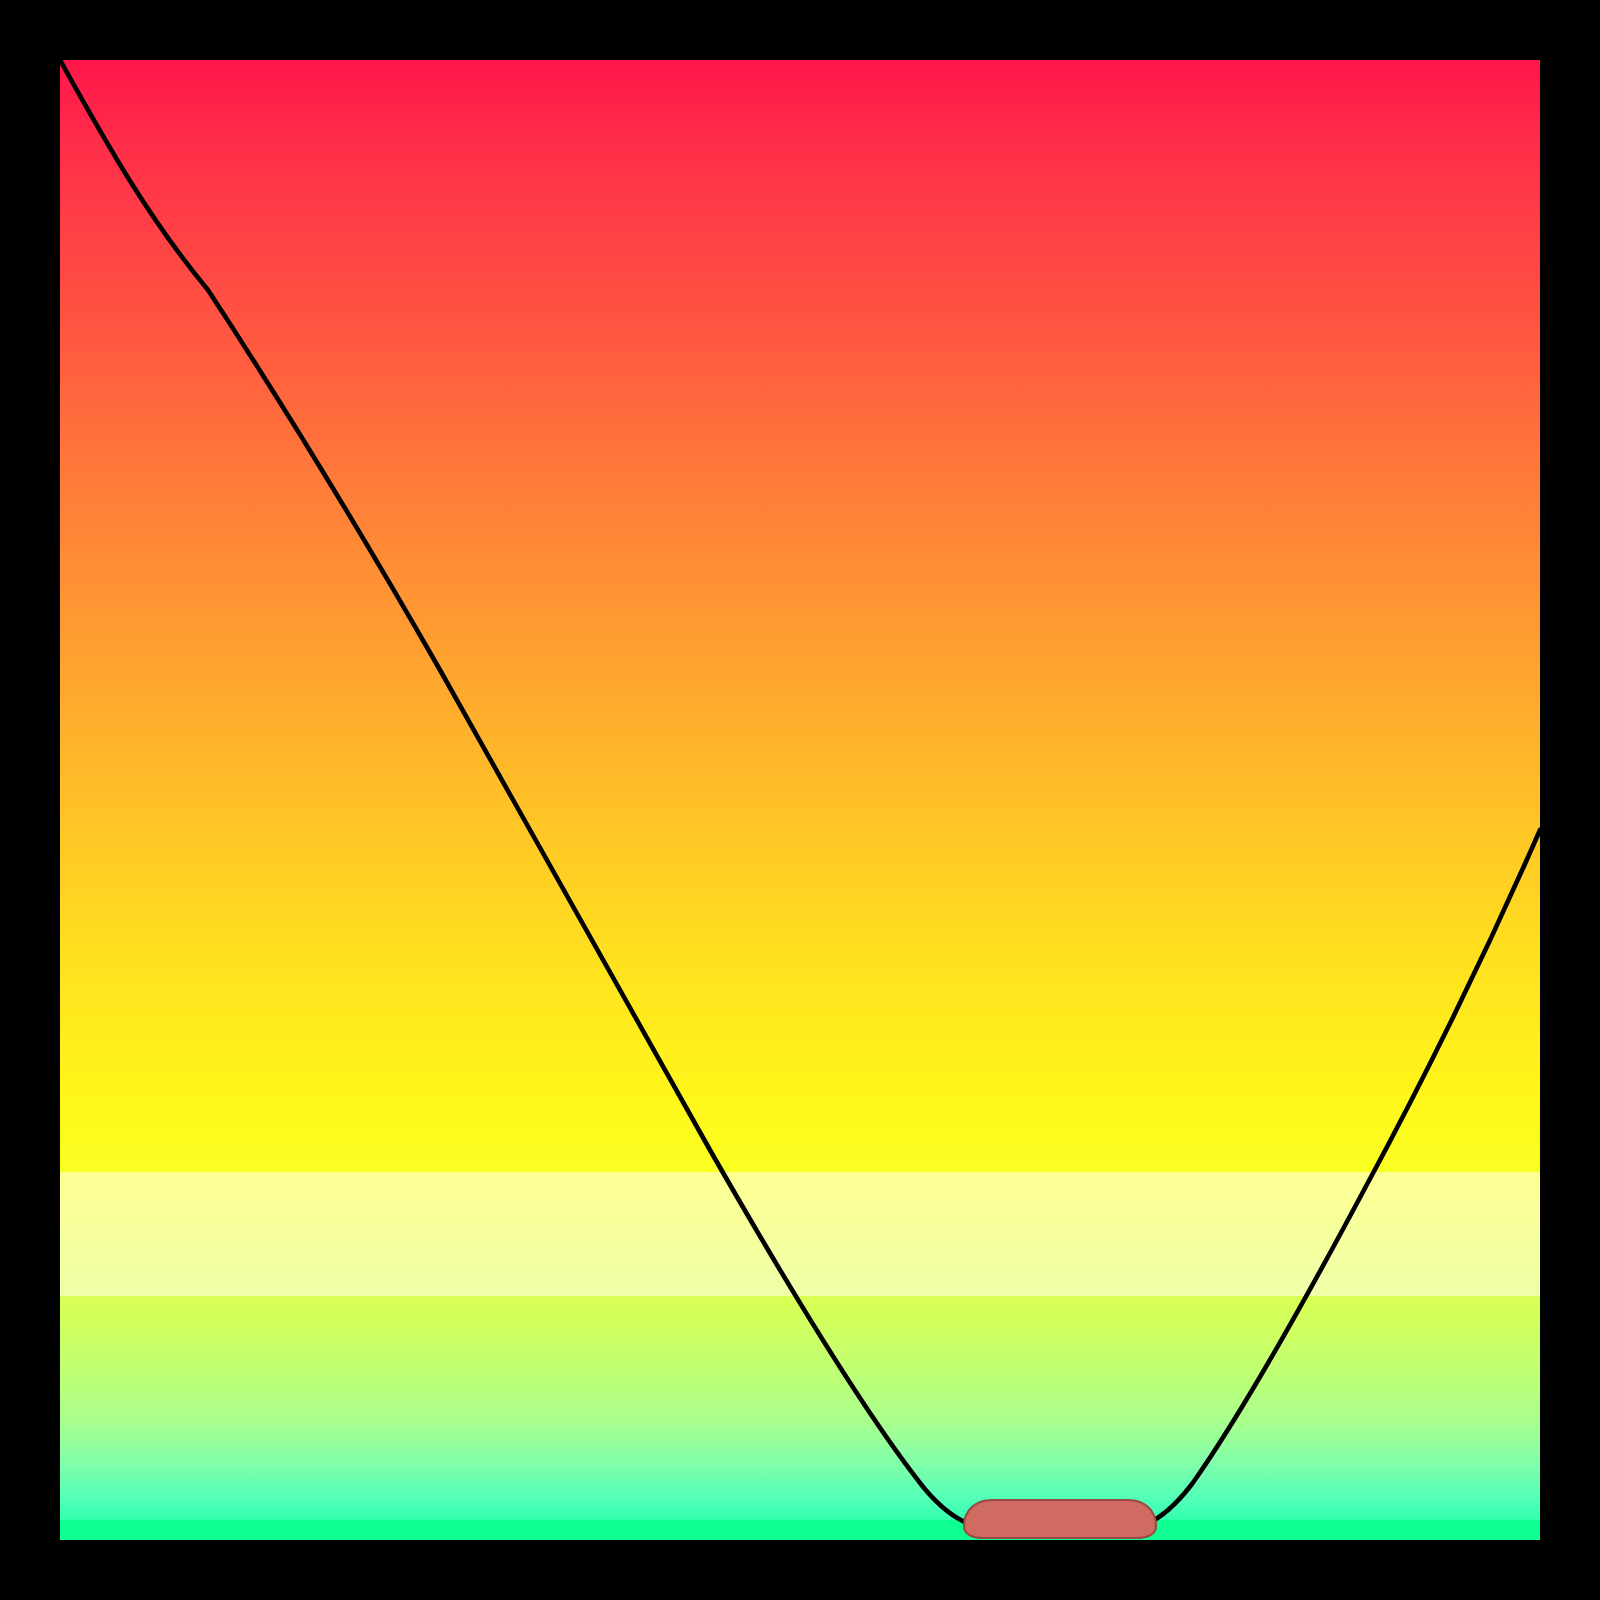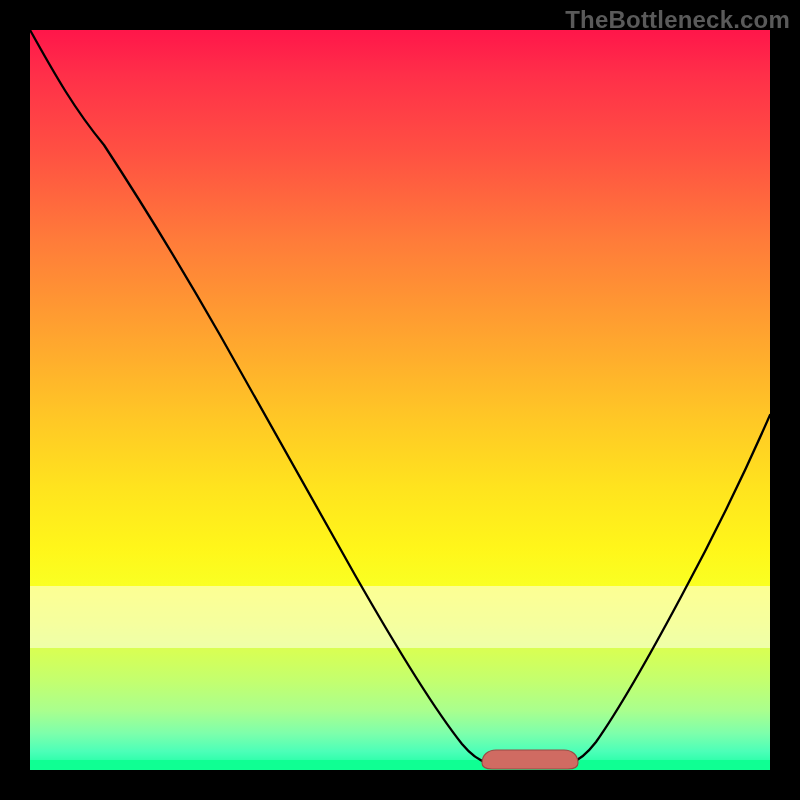--- a/index.html
+++ b/index.html
@@ -93,21 +93,20 @@
     fill: #d06b62;
     stroke: #9b4a44;
     stroke-width: 1.1;
   }
 </style>
 </head>
 <body>
 
 <div class="stage">
 
-  <div class="watermark">TheBottleneck.com</div>
 
   <div class="plot">
     <div class="pale-band"></div>
     <div class="bottom-green-strip"></div>
 
     <svg class="curve" viewBox="0 0 740 740" preserveAspectRatio="none">
       <path d="
         M 0 0
         C 25 45, 45 80, 74 115
         C 110 170, 150 235, 190 305

